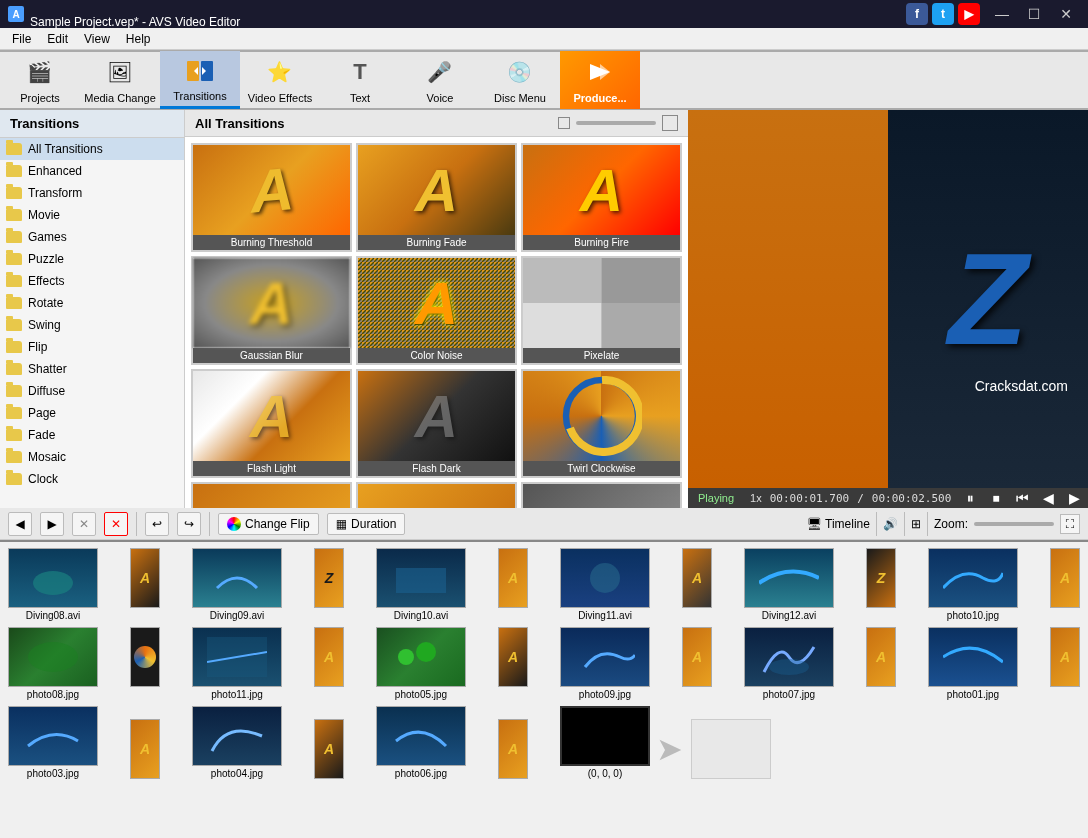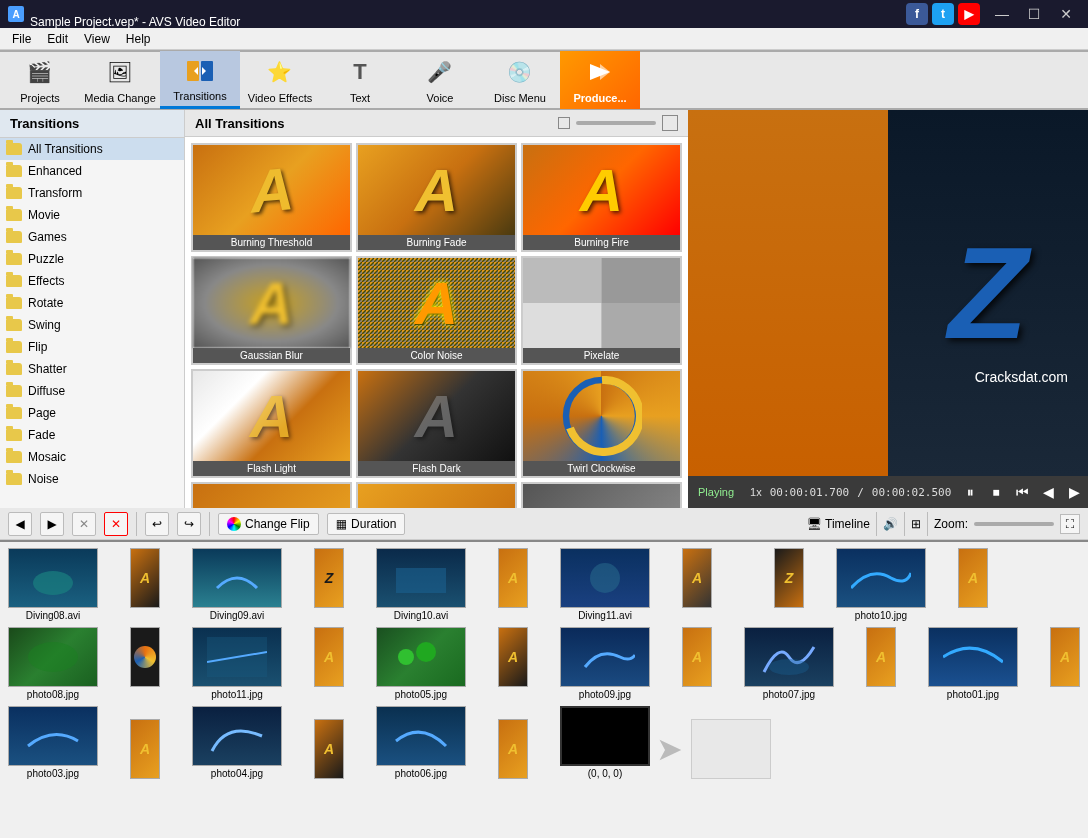--- a/index.html
+++ b/index.html
@@ -38,21 +38,21 @@
     .transitions-grid { display: grid; grid-template-columns: repeat(3, 1fr); gap: 4px; padding: 6px; overflow-y: auto; flex: 1; }
     .transition-item { border: 2px solid #ccc; cursor: pointer; text-align: center; }
     .transition-thumb { width: 100%; height: 90px; background: linear-gradient(135deg, #c8a020, #f0c030); display: flex; align-items: center; justify-content: center; position: relative; overflow: hidden; }
     .transition-label { background: #555; color: white; font-size: 10px; padding: 2px 4px; }
 
     
     .right-panel { width: 400px; background: #000; display: flex; flex-direction: column; }
     .video-preview { flex: 1; background: #000; display: flex; align-items: center; justify-content: center; position: relative; overflow: hidden; }
 
     
-    .playback-bar { background: #3a3a3a; height: 32px; display: flex; align-items: center; padding: 0 10px; gap: 8px; color: white; font-size: 11px; }
+    .playback-bar { background: #3a3a3a; height: 20px; display: flex; align-items: center; padding: 0 10px; gap: 8px; color: white; font-size: 11px; }
     .play-btn { width: 22px; height: 22px; background: none; border: none; color: white; cursor: pointer; font-size: 14px; display: flex; align-items: center; justify-content: center; }
     .time-display { font-family: monospace; font-size: 11px; color: #ddd; }
     .playback-slider { flex: 1; height: 4px; background: #666; border-radius: 2px; max-width: 120px; }
     .speed-label { color: #ddd; font-size: 11px; }
     .playing-label { color: #90ee90; font-size: 11px; }
 
     
     .toolbar { background: #e8e8e8; height: 60px; display: flex; align-items: center; border-bottom: 2px solid #aaa; border-top: 2px solid #aaa; }
     .toolbar-btn { display: flex; flex-direction: column; align-items: center; justify-content: center; width: 80px; height: 58px; cursor: pointer; border: none; background: none; font-size: 11px; gap: 4px; padding: 4px; }
     .toolbar-btn.active { background: #b8c8e0; border-bottom: 3px solid #0078d7; }
@@ -245,21 +245,21 @@
       <div class="left-panel-item">
         <div class="folder-icon"></div>
         <span>Fade</span>
       </div>
       <div class="left-panel-item">
         <div class="folder-icon"></div>
         <span>Mosaic</span>
       </div>
       <div class="left-panel-item">
         <div class="folder-icon"></div>
-        <span>Noise</span>
+        <span>Clock</span>
       </div>
     </div>
   </div>
 
   <div class="center-panel">
     <div class="center-panel-header">
       <span>All Transitions</span>
       <div class="center-panel-header-right">
         <div style="width:12px;height:12px;border:1px solid #888;"></div>
         <div class="slider-small"></div>
@@ -457,20 +457,28 @@
                 <circle cx="30" cy="20" r="15" fill="#2a7090" opacity="0.5"></circle>
               </svg>
           </div>
           <span class="media-name">Diving11.avi</span>
         </div>
         <div class="media-item" style="width:30px;">
           <div style="width:30px;height:60px;background:linear-gradient(135deg,#c87010,#333);display:flex;align-items:center;justify-content:center;border:1px solid #aaa;">
               <span style="color:#f0c030;font-weight:bold;font-size:14px;font-style:italic;">A</span>
             </div>
         </div>
+        <div class="media-item">
+          <div class="media-thumb ocean" style="background:linear-gradient(180deg,#0a4060,#2a8090);">
+            <svg width="60" height="40" viewBox="0 0 60 40">
+                <path d="M0,25 Q30,5 60,20" stroke="#3af" fill="none" stroke-width="4"></path>
+              </svg>
+          </div>
+          <span class="media-name">Diving12.avi</span>
+        </div>
         <div class="media-item" style="width:30px;">
           <div style="width:30px;height:60px;background:linear-gradient(135deg,#1a1a1a,#c87010);display:flex;align-items:center;justify-content:center;border:1px solid #aaa;">
               <span style="color:#f0c030;font-weight:bold;font-size:14px;font-style:italic;">Z</span>
             </div>
         </div>
         <div class="media-item">
           <div class="media-thumb ocean" style="background:linear-gradient(180deg,#0a3060,#1a5080);">
             <svg width="60" height="40" viewBox="0 0 60 40">
                 <path d="M0,30 Q20,8 40,20 Q55,28 60,15" stroke="#3af" fill="none" stroke-width="3"></path>
               </svg>

